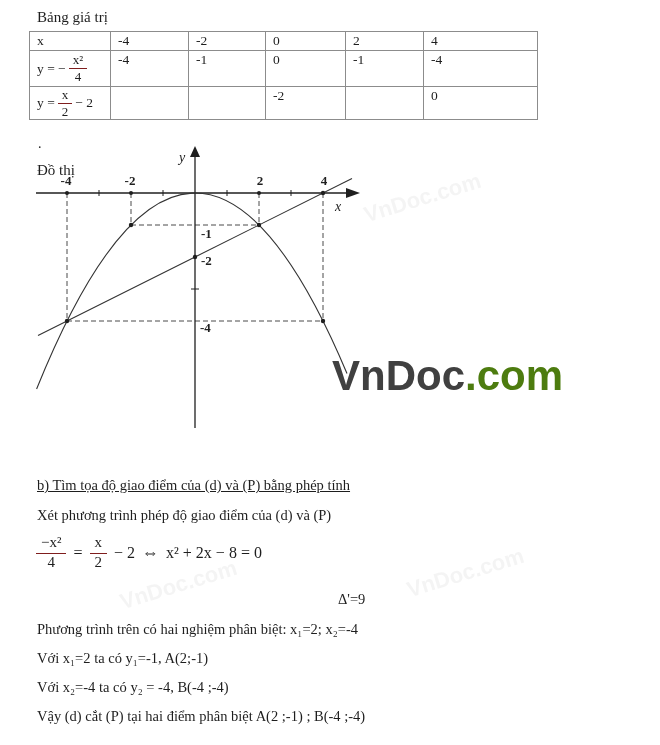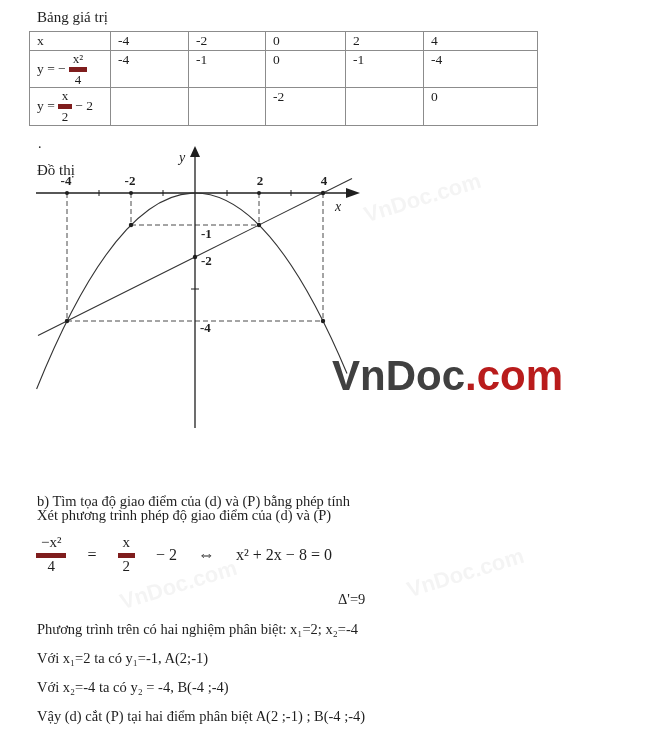--- a/index.html
+++ b/index.html
@@ -21,42 +21,42 @@
   table.values td {
     border:1px solid #8c8c8c;
     font-size:13.5px;
     padding:1px 7px;
     vertical-align:top;
     overflow:hidden;
   }
   table.values td.fcell { vertical-align:middle; }
   .formula { display:inline-flex; align-items:center; gap:3px; font-size:13.5px; }
   .frac { display:inline-flex; flex-direction:column; align-items:center; line-height:1.05; font-size:13px; }
-  .frac .num { padding:0 4px 1px; border-bottom:5px solid #7f1d1d; }
+  .frac .num { padding:0 4px 1px; border-bottom:1px solid #7f1d1d; }
   .frac .den { padding-top:1px; }
   
   #graph-wrap { left:30px; top:145px; width:330px; height:285px; }
   #graph-wrap svg text { font-family:"Liberation Serif","DejaVu Serif",serif; }
   
   .brand {
     left:332px; top:352px;
     font-family:"Liberation Sans","DejaVu Sans",sans-serif;
     font-weight:800; font-size:42px; letter-spacing:0px;
     white-space:nowrap; user-select:none;
   }
   .faintmark {
     font-family:"Liberation Sans","DejaVu Sans",sans-serif;
     font-weight:700; font-size:22px;
     color:rgba(120,120,120,0.08);
     transform:rotate(-17deg);
     white-space:nowrap; user-select:none;
   }
   
   .bodyline { font-size:14.5px; white-space:nowrap; }
-  .eqline { display:flex; align-items:center; gap:21px; font-size:16px; }
+  .eqline { display:flex; align-items:center; gap:7px; font-size:16px; }
   .eqline .frac { font-size:15px; }
   .eqline .frac .num { padding:0 5px 2px; }
   .iff { font-size:17px; }
 </style>
 </head>
 <body>
 
 <div class="abs heading" style="left:37px; top:9px;">Bảng giá trị</div>
 
 <table class="values">
@@ -172,24 +172,24 @@
     <text x="305" y="66" font-size="14" font-style="italic" fill="#1f1f1f">x</text>
     <text x="149" y="17" font-size="14" font-style="italic" fill="#1f1f1f">y</text>
   </svg>
 </div>
 
 <div class="abs faintmark" style="left:362px; top:185px;">VnDoc.com</div>
 <div class="abs faintmark" style="left:118px; top:572px;">VnDoc.com</div>
 <div class="abs faintmark" style="left:405px; top:560px;">VnDoc.com</div>
 
 <div class="abs brand">
-  <span id="brand1" style="color: #404040;">VnDoc</span><span id="brand2" style="color: #b91c1c;">.com</span>
+  <span id="brand1" style="color: #404040;">VnDoc</span><span id="brand2" style="color: #4d7c0f;">.com</span>
 </div>
 
-<div class="abs bodyline" style="left:37px; top:493px;">b) Tìm tọa độ giao điểm của (d) và (P) bằng phép tính</div>
+<div class="abs bodyline" style="left:37px; top:477px;text-decoration:underline;">b) Tìm tọa độ giao điểm của (d) và (P) bằng phép tính</div>
 <div class="abs bodyline" style="left:37px; top:507px;">Xét phương trình phép độ giao điểm của (d) và (P)</div>
 
 <div class="abs eqline" style="left:36px; top:535px;">
   <span class="frac">
     <span class="num">−x²</span>
     <span class="den">4</span>
   </span>
   <span>=</span>
   <span class="frac">
     <span class="num">x</span>

